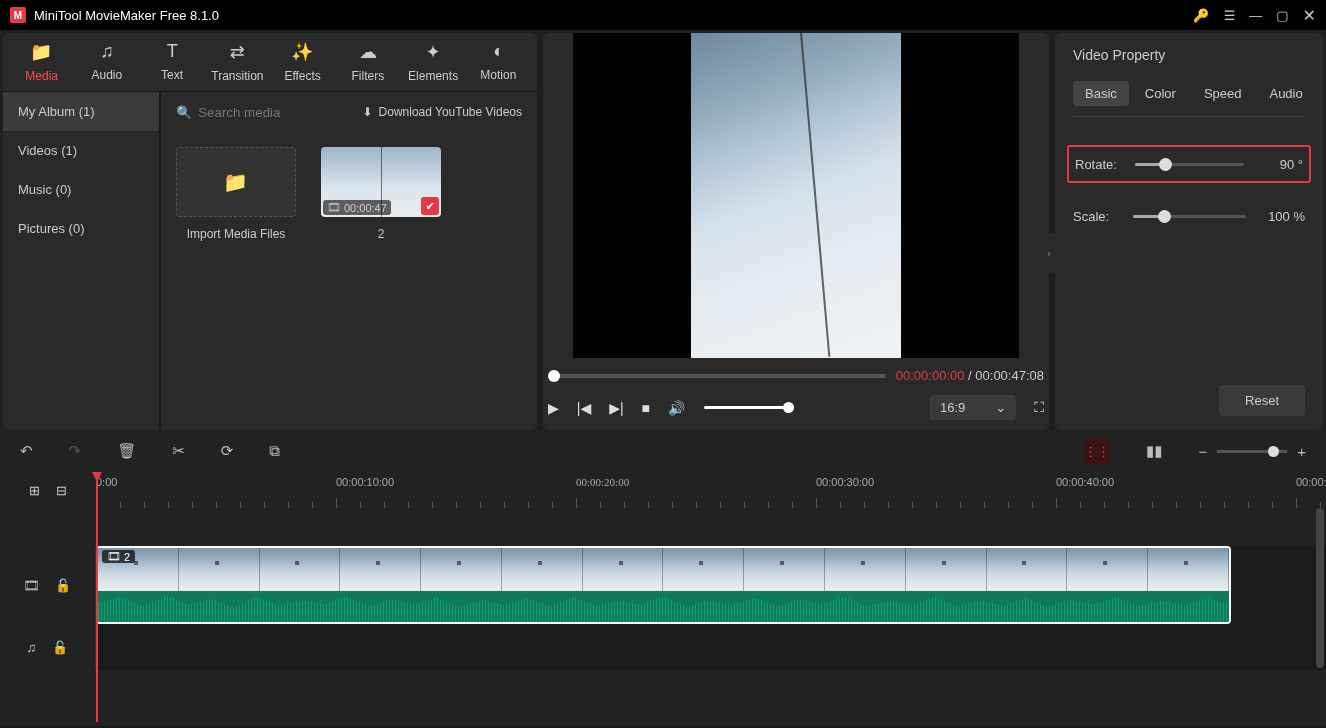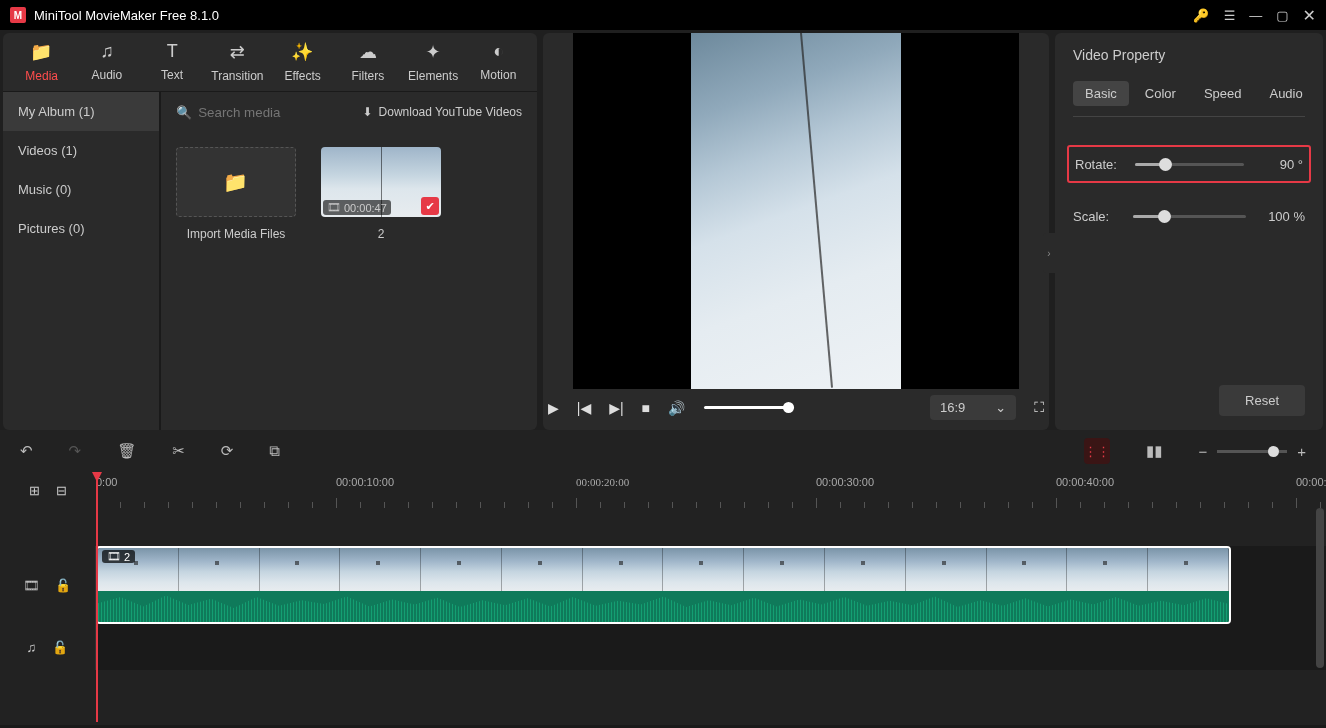--- a/index.html
+++ b/index.html
@@ -199,20 +199,26 @@
             <div style="font-size:12px;">2</div>
           </div>
         </div>
       </div>
     </div>
   </div>
 
   <div class="panel player-panel">
     <div class="preview-area">
       <div class="preview-img"></div>
+    </div>
+    <div class="scrub-row">
+      <div class="scrub-track">
+          <div class="scrub-handle"></div>
+        </div>
+      <div class="time-label"><span class="cur">00:00:00:00</span><span> / </span><span>00:00:47:08</span></div>
     </div>
     <div class="controls-row">
       <span class="pbtn">▶</span>
       <span class="pbtn">|◀</span>
       <span class="pbtn">▶|</span>
       <span class="pbtn">■</span>
       <span class="pbtn">🔊</span>
       <div class="vol-track">
           <div class="vol-handle"></div>
         </div>

